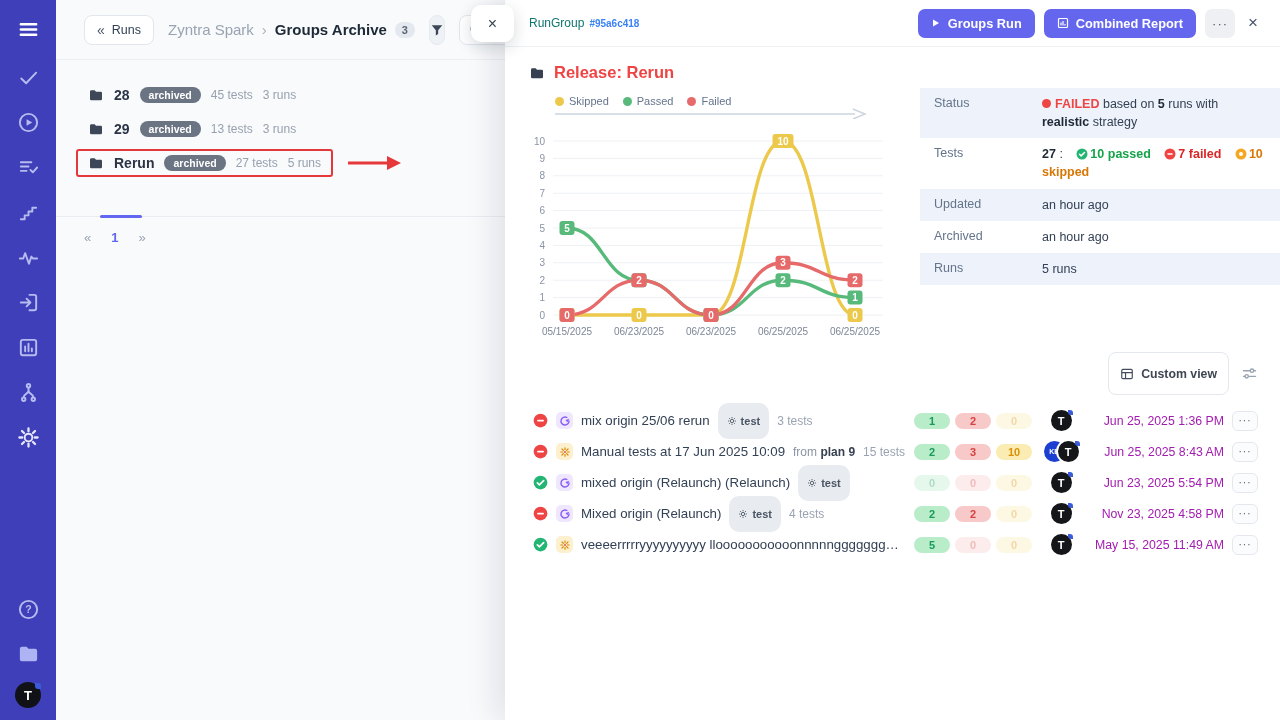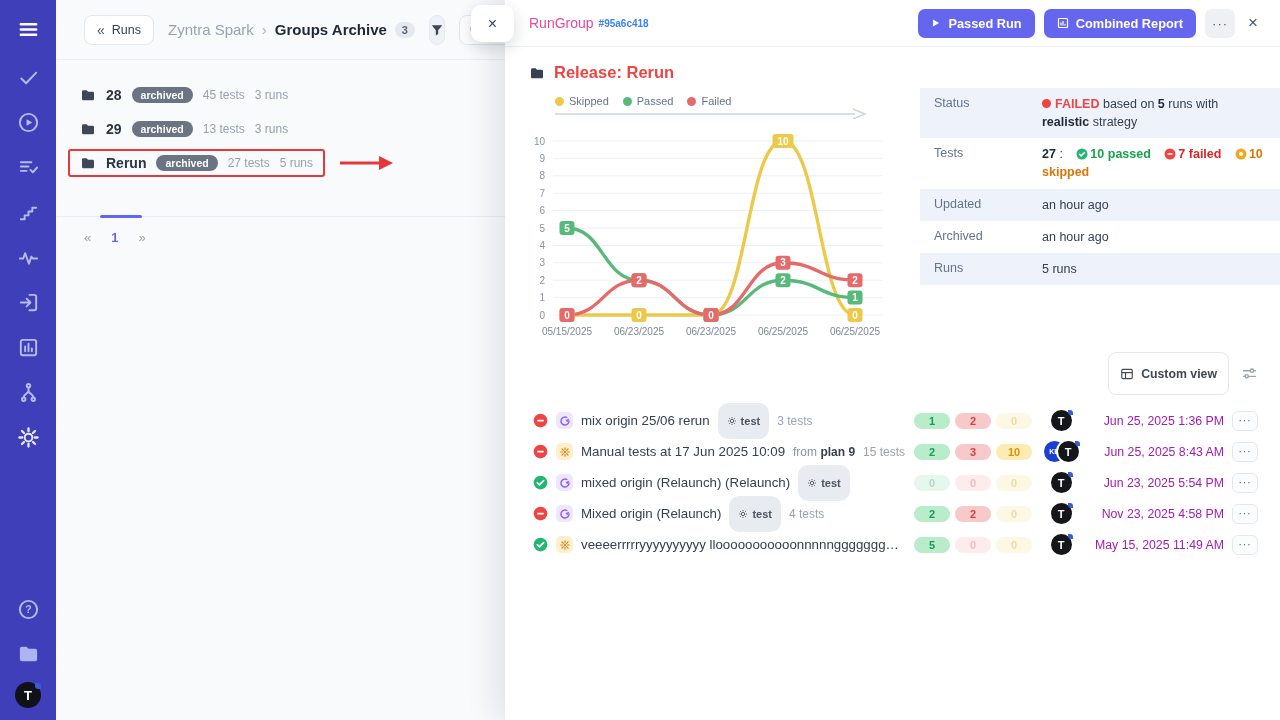--- a/index.html
+++ b/index.html
@@ -28,21 +28,21 @@
   .breadcrumb { display:flex; align-items:center; gap:8px; font-size:15px; }
   .bc-parent { color:#99a3b1; font-weight:500; }
   .bc-sep { color:#aab3bf; }
   .bc-current { color:#1e2936; font-weight:700; }
   .bc-count { background:#e4e8ef; color:#5b6574; font-size:11px; font-weight:600; border-radius:9px; padding:2px 7px; }
   .btn-filter { width:30px; height:30px; border-radius:8px; background:#eef1f6; border:1px solid #e5e9f0; display:flex; align-items:center; justify-content:center; cursor:pointer; }
   .search-box { height:30px; width:92px; border:1px solid #e2e7ee; border-radius:8px; background:#fff; display:flex; align-items:center; gap:6px; padding:0 9px; }
   .search-box input { border:none; outline:none; width:55px; font-size:12.5px; color:#334155; background:transparent; }
   .search-box input::placeholder { color:#9aa4b2; }
 
-  .folder-list { padding:18px 0 0 12px; }
+  .folder-list { padding:18px 0 0 20px; }
   .folder-row { height:34px; display:flex; align-items:center; }
   .folder-box { display:inline-flex; align-items:center; gap:10px; padding:4px 10px; border:2px solid transparent; border-radius:3px; }
   .folder-box.hl { border-color:#e5383b; }
   .f-name { font-size:14px; font-weight:600; color:#2b3445; }
   .f-badge { background:#6b7482; color:#fff; font-size:10.5px; font-weight:600; border-radius:10px; padding:2px 9px; }
   .f-meta { font-size:12px; color:#98a1ae; }
   .annot-arrow { display:none; margin-left:14px; }
   .folder-row.show-arrow .annot-arrow { display:inline-block; }
 
   .pagination-wrap { margin-top:36px; border-top:1px solid #e9edf2; position:relative; }
@@ -53,21 +53,21 @@
 
   
   .close-card { position:absolute; left:471px; top:5px; width:43px; height:37px; background:#fff; border-radius:10px;
                 box-shadow:0 5px 16px rgba(15,23,42,.16); z-index:30; display:flex; align-items:center; justify-content:center;
                 font-size:16px; color:#3b4351; border:none; cursor:pointer; }
 
   
   .drawer { position:absolute; left:505px; top:0; width:775px; height:720px; background:#fff; z-index:20;
             box-shadow:-10px 0 28px rgba(15,23,42,.10); }
   .dr-header { height:47px; border-bottom:1px solid #eef1f4; display:flex; align-items:center; padding:0 18px 0 24px; }
-  .dr-type { font-size:14px; color:#ec4899; }
+  .dr-type { font-size:12px; color:#0f766e; }
   .dr-id { font-size:10px; font-weight:700; color:#3b82f6; margin-left:5px; }
   .dr-actions { margin-left:auto; display:flex; align-items:center; gap:9px; }
   .btn-primary { background:#6466ee; color:#fff; height:29px; border-radius:7px; padding:0 13px; font-size:12.8px; font-weight:600;
                  display:inline-flex; align-items:center; gap:7px; border:none; cursor:pointer; }
   .btn-more { width:30px; height:29px; border-radius:7px; background:#eef0f4; border:none; color:#475569; font-size:13px; letter-spacing:1px; cursor:pointer; }
   .btn-x { background:none; border:none; font-size:17px; color:#475569; cursor:pointer; padding:0 4px; }
 
   .dr-title { display:flex; align-items:center; gap:9px; padding:16px 24px 0; font-size:16.5px; font-weight:700; color:#ef4444; }
 
   .content-top { position:relative; height:262px; }
@@ -288,21 +288,21 @@
 
   <section class="drawer">
     <div class="dr-header">
       <span class="dr-type">RunGroup</span>
       <span class="dr-id">#95a6c418</span>
       <div class="dr-actions">
         <button class="btn-primary">
           <svg width="10" height="10" viewBox="0 0 10 10">
               <path d="M2 1.5v7l6-3.5z" fill="#fff"></path>
             </svg>
-          <span>Passed Run</span>
+          <span>Groups Run</span>
         </button>
         <button class="btn-primary">
           <svg width="12" height="12" viewBox="0 0 24 24" fill="none" stroke="#fff" stroke-width="2.4">
               <rect x="3" y="3" width="18" height="18" rx="2"></rect>
               <path d="M8 17v-6M12 17V8M16 17v-3"></path>
             </svg>
           <span>Combined Report</span>
         </button>
         <button class="btn-more">···</button>
         <button class="btn-x">×</button>

